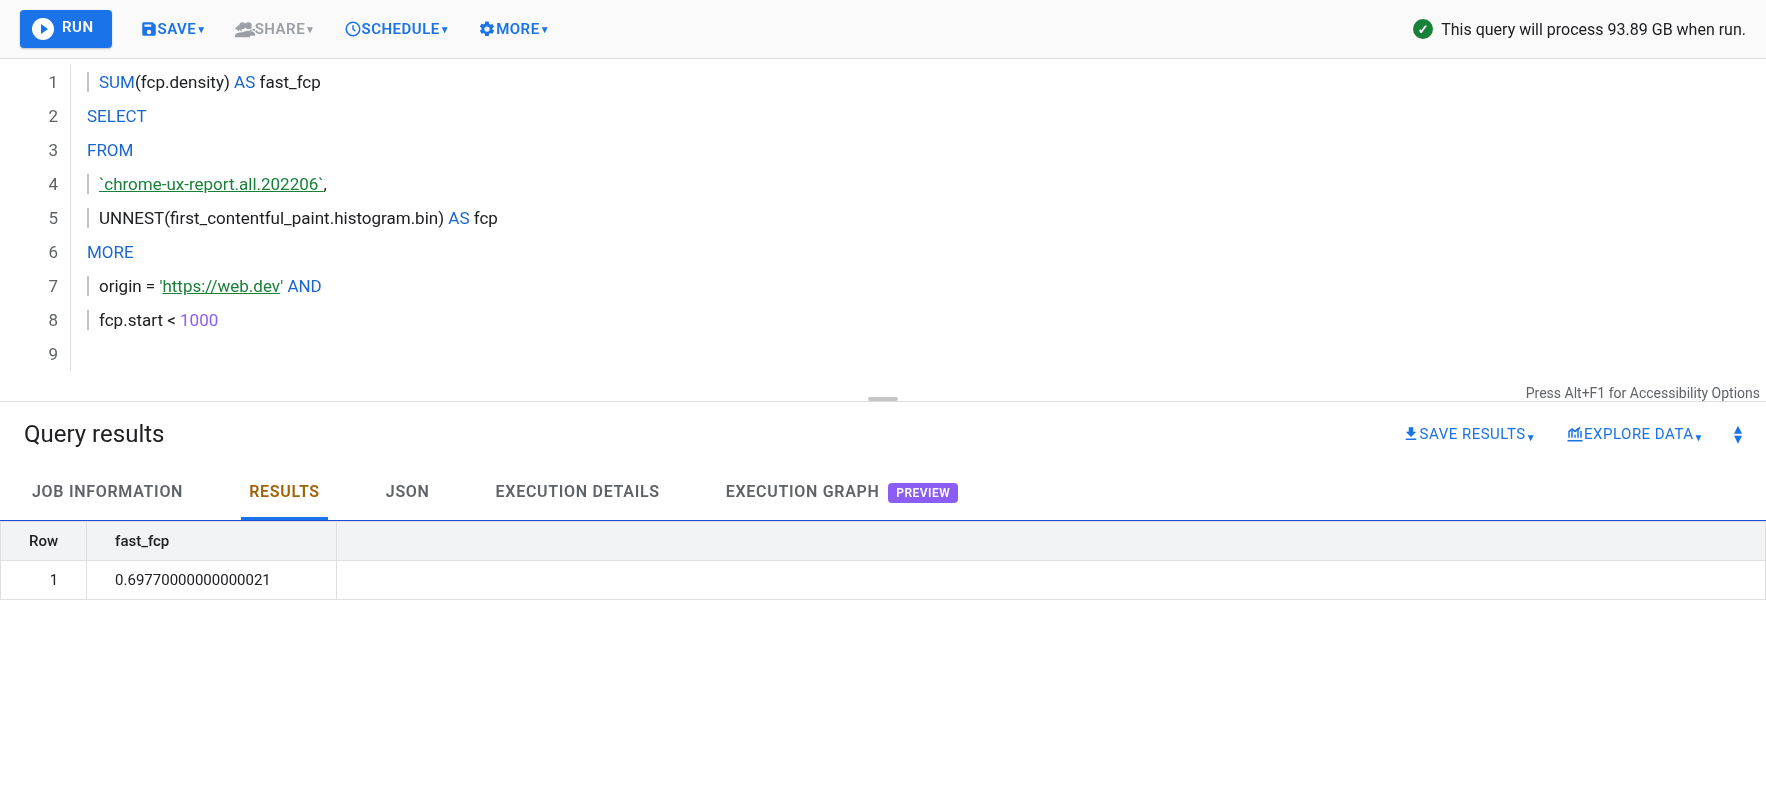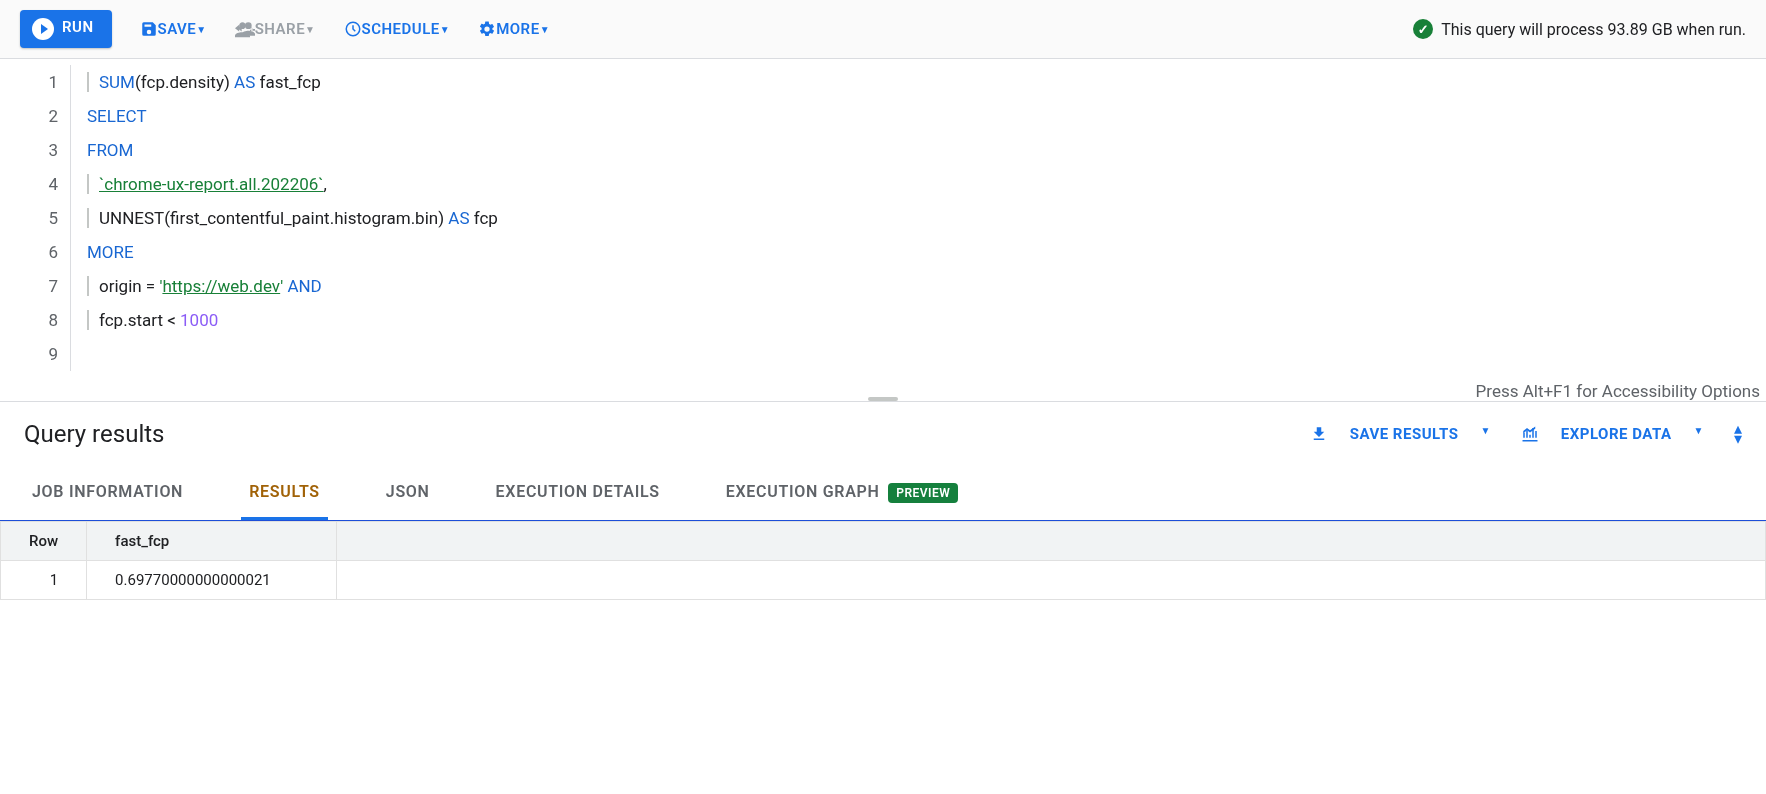--- a/index.html
+++ b/index.html
@@ -128,21 +128,21 @@
     .num { color: #8b5cf6; }
     .nest-border {
       border-left: 2px solid #c4c7c5;
       padding-left: 10px;
       margin-left:0px;
     }
     .a11y-hint {
       position: absolute;
       right: 6px;
       bottom: 0px;
-      font-size: 17px;
+      font-size: 14px;
       color: #5f6368;
     }
     .grip {
       position:absolute;
       bottom:0px;
       left:50%;
       transform:translateX(-50%);
       width:30px;
       height:4px;
       background:#c4c7c5;
@@ -155,25 +155,25 @@
       gap: 30px;
     }
     .results-title {
       font-size: 24px;
       color: #202124;
       font-weight: 400;
       flex:1;
     }
     .results-btn {
       display: flex;
-      align-items: flex-start;
-      gap: 22px;
+      align-items: flex-end;
+      gap: 0;
       color: #1a73e8;
       font-size: 15px;
-      font-weight: 700;
+      font-weight: 400;
       letter-spacing: 0.5px;
       cursor: pointer;
     }
     .expand-icon {
       color: #1a73e8;
       cursor:pointer;
       font-size: 16px;
       line-height:0.6;
       display:flex;
       flex-direction:column;
@@ -192,21 +192,21 @@
       letter-spacing: 0.7px;
       color: #5f6368;
       cursor: pointer;
       border-bottom: 3px solid transparent;
     }
     .tab.active {
       color: #a16207;
       border-bottom-color: #1a73e8;
     }
     .badge {
-      background: #15803d;
+      background: #8b5cf6;
       color: #fff;
       font-size: 12px;
       padding: 3px 8px;
       border-radius: 4px;
       margin-left: 4px;
       letter-spacing: 0.5px;
     }
     .results-table {
       width: 100%;
       border-collapse: collapse;

